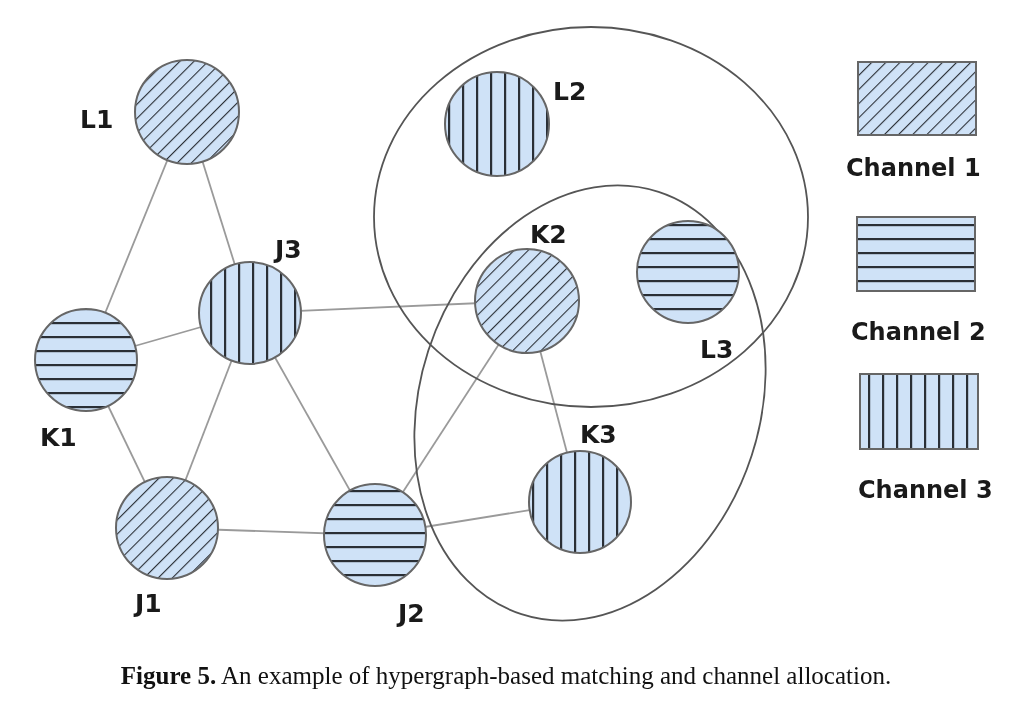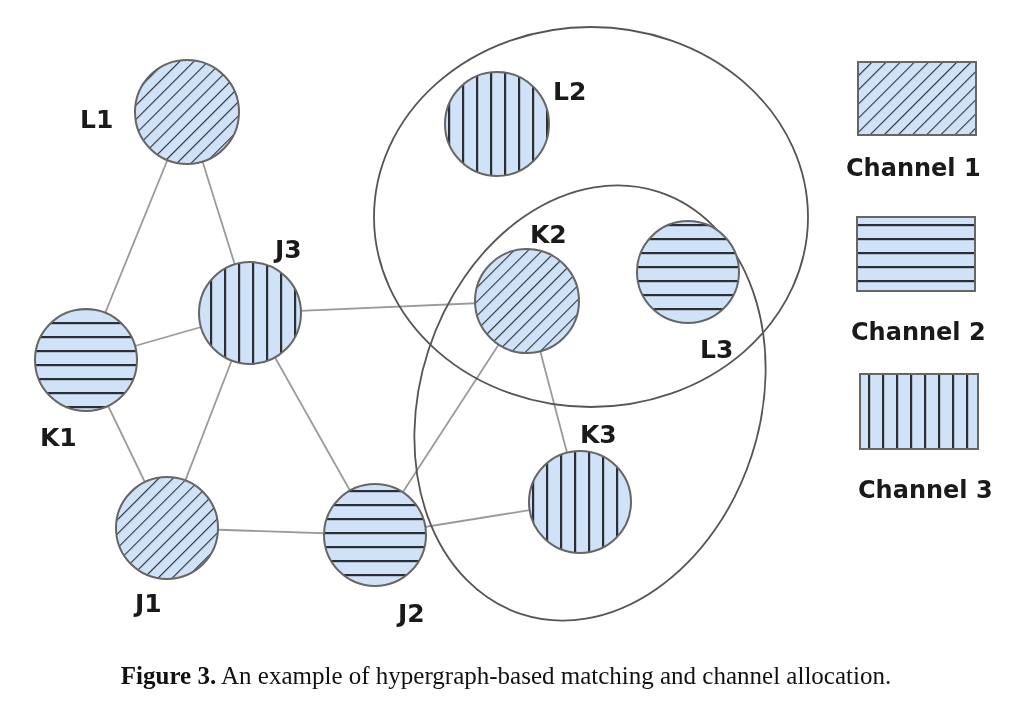--- a/index.html
+++ b/index.html
@@ -98,15 +98,15 @@
         <text x="851" y="340" class="legend-label">Channel 2</text>
       </g>
       <g>
         <rect x="860" y="374" width="118" height="75" fill="url(#pat-vertical)" stroke="#666666" stroke-width="2"></rect>
         <text x="858" y="498" class="legend-label">Channel 3</text>
       </g>
     </g>
 </svg>
 
 <div class="caption">
-  <span class="fig">Figure 3.</span>
+  <span class="fig">Figure 5.</span>
   <span>An example of hypergraph-based matching and channel allocation.</span>
 </div>
 
 </body></html>

